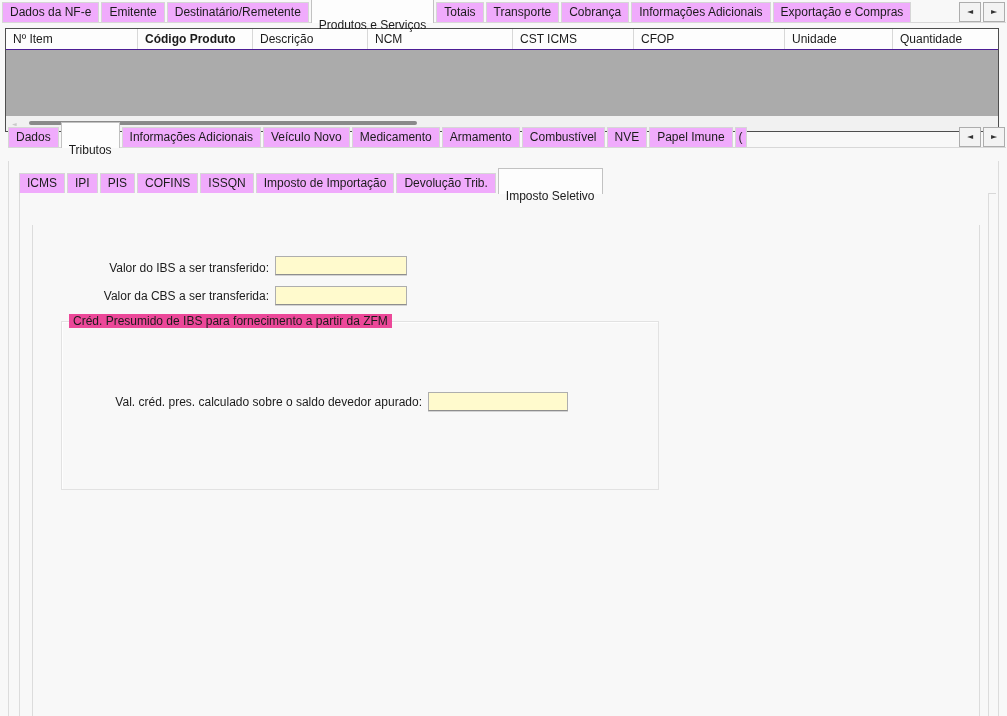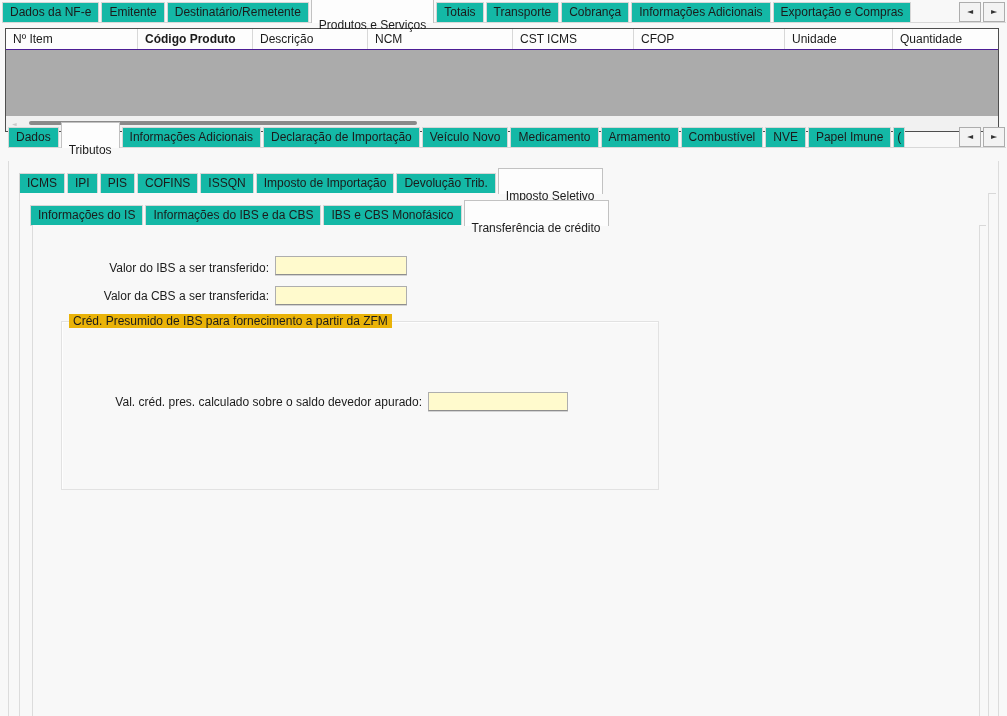--- a/index.html
+++ b/index.html
@@ -2,21 +2,21 @@
 <html><head>
 <meta charset="utf-8">
 <style>
   * { margin:0; padding:0; box-sizing:border-box; }
   html,body { background:#e9e9e9; }
   body { font-family:"Liberation Sans","DejaVu Sans",sans-serif; font-size:12px; color:#1b1b1b; }
   .screen { position:relative; width:1007px; height:716px; background:#f8f8f8; overflow:hidden; }
 
   
   .tabstrip { position:absolute; display:flex; align-items:flex-end; height:23px; border-bottom:1px solid #d8d8d8; }
-  .tab { background:#14b8a6; border:1px solid #d6d6d6; border-bottom:none; padding:3px 7px 4px 7px;
+  .tab { background:#f0abfc; border:1px solid #d6d6d6; border-bottom:none; padding:3px 7px 4px 7px;
          margin-right:2px; white-space:nowrap; cursor:default; height:20px; line-height:13px; }
   .tab.selected { background:#fdfdfd; border-color:#c2c2c2; height:23px; padding-top:21px;
                   margin-bottom:-1px; position:relative; z-index:3; }
   .tab.partial { width:12px; padding:3px 2px 4px 3px; overflow:hidden; }
   .tab-arrows { position:absolute; right:1px; top:2px; display:flex; gap:2px; }
   .arrow-btn { width:22px; height:20px; background:#f3f3f3; border:1px solid #adadad;
                font-size:8px; color:#333; line-height:18px; text-align:center; padding:0; cursor:default;
                font-family:"DejaVu Sans",sans-serif; }
 
   
@@ -50,21 +50,21 @@
   .form-row { position:absolute; left:0; display:flex; align-items:center; height:19px; }
   .form-row .flabel { text-align:right; padding-right:6px; white-space:nowrap; }
   .txt-input { height:19px; background:#fffacd; border:1px solid #aeaeae; border-bottom-color:#8e8e8e;
                box-shadow:0 1px 0 rgba(0,0,0,0.15); padding:0 4px; font-family:inherit; font-size:12px; }
   #row-ibs   { top:31px;align-items:flex-end; } #row-cbs { top:61px; }
   #row-ibs .flabel, #row-cbs .flabel { width:242px; }
   #row-ibs .txt-input, #row-cbs .txt-input { width:132px; }
 
   .groupbox { position:absolute; left:28px; top:96px; width:598px; height:169px;
               border:1px solid #e2e2e2; box-shadow:1px 1px 0 rgba(255,255,255,0.8) inset; }
-  .groupbox-title { position:absolute; top:-8px; left:7px; background:#eab308; padding:0 4px; white-space:nowrap; }
+  .groupbox-title { position:absolute; top:-8px; left:7px; background:#ec4899; padding:0 4px; white-space:nowrap; }
   #row-zfm-tipo { top:39px; } #row-zfm-val { top:70px; }
   #row-zfm-tipo .flabel, #row-zfm-val .flabel { width:366px; }
   #row-zfm-tipo .txt-input, #row-zfm-val .txt-input { width:140px; }
 </style>
 </head>
 <body>
 
 <div class="screen">
 
   <div class="tabstrip" style="top:0; left:2px; right:1px;">
@@ -98,21 +98,20 @@
     <div class="grid-hscroll">
       <span class="mini-arrow">◄</span>
       <div class="thumb"></div>
     </div>
   </div>
 
   <div class="tabstrip" id="strip-item">
     <div class="tab">Dados</div>
     <div class="tab selected">Tributos</div>
     <div class="tab">Informações Adicionais</div>
-    <div class="tab">Declaração de Importação</div>
     <div class="tab">Veículo Novo</div>
     <div class="tab">Medicamento</div>
     <div class="tab">Armamento</div>
     <div class="tab">Combustível</div>
     <div class="tab">NVE</div>
     <div class="tab">Papel Imune</div>
     <div class="tab partial">(</div>
     <div class="tab-arrows">
       <button class="arrow-btn">◄</button>
       <button class="arrow-btn">►</button>
@@ -127,26 +126,20 @@
       <div class="tab">PIS</div>
       <div class="tab">COFINS</div>
       <div class="tab">ISSQN</div>
       <div class="tab">Imposto de Importação</div>
       <div class="tab">Devolução Trib.</div>
       <div class="tab selected">Imposto Seletivo</div>
     </div>
 
     <div id="page-trib">
 
-      <div class="tabstrip" id="strip-is">
-        <div class="tab">Informações do IS</div>
-        <div class="tab">Informações do IBS e da CBS</div>
-        <div class="tab">IBS e CBS Monofásico</div>
-        <div class="tab selected">Transferência de crédito</div>
-      </div>
 
       <div id="page-is">
 
         <div class="form-row" id="row-ibs">
           <span class="flabel">Valor do IBS a ser transferido:</span>
           <input class="txt-input" type="text" value="" style="">
         </div>
 
         <div class="form-row" id="row-cbs">
           <span class="flabel">Valor da CBS a ser transferida:</span>

